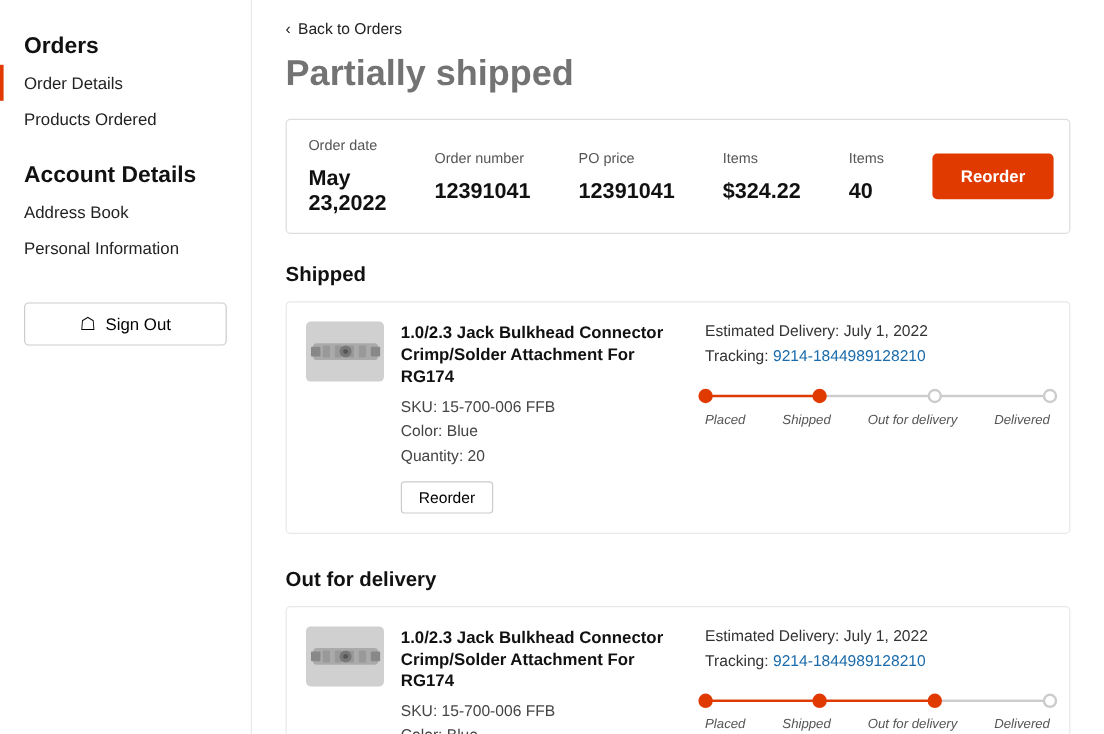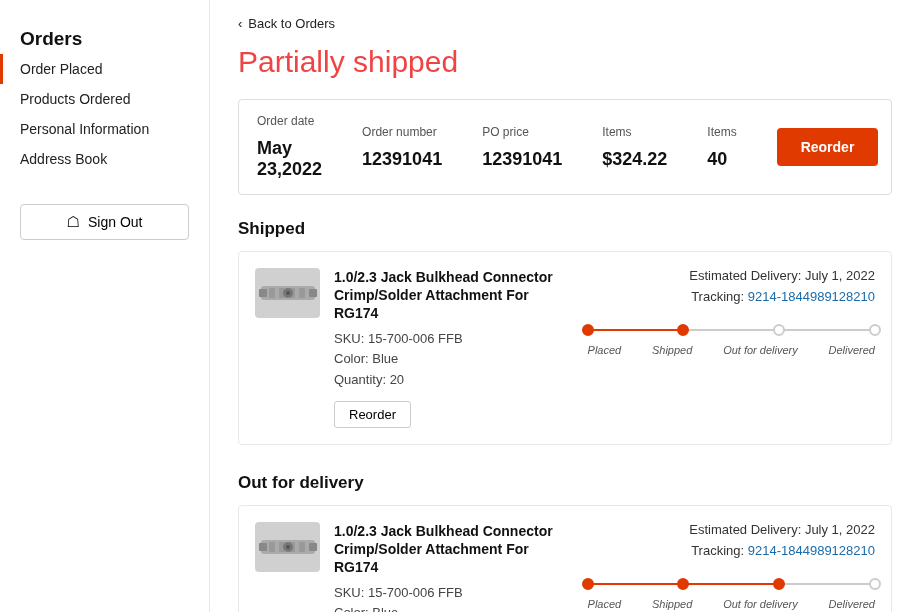--- a/index.html
+++ b/index.html
@@ -64,23 +64,23 @@
       display: flex;
       align-items: center;
       gap: 6px;
       color: #222;
       font-size: 13px;
       cursor: pointer;
       margin-bottom: 14px;
     }
     .page-title {
       font-size: 30px;
-      font-weight: 400;
+      font-weight: 700;
       margin-bottom: 20px;
-      color: #ef4444;
+      color: #737373;
     }
 
     
     .order-summary-bar {
       display: flex;
       align-items: center;
       border: 1px solid #ddd;
       border-radius: 4px;
       padding: 14px 18px;
       margin-bottom: 24px;
@@ -141,21 +141,21 @@
     .item-detail { font-size: 13px; color: #444; line-height: 1.6; }
     .reorder-item-btn {
       margin-top: 10px;
       border: 1px solid #ccc;
       border-radius: 3px;
       padding: 5px 14px;
       font-size: 13px;
       cursor: pointer;
       background: #fff;
     }
-    .item-tracking { flex: 1.2; display: flex; flex-direction: column; gap: 6px; text-align: right; }
+    .item-tracking { flex: 1.2; display: flex; flex-direction: column; gap: 6px; }
     .tracking-label { font-size: 13px; color: #333; }
     .tracking-link { color: #1a6bab; text-decoration: none; }
 
     
     .progress-bar-container { margin-top: 10px; }
     .step-label-row {
       display: flex;
       justify-content: space-between;
       margin-top: 4px;
       font-size: 11px;
@@ -201,31 +201,32 @@
       background: #e03a00;
       border-color: #e03a00;
     }
   </style>
 </head>
 <body>
 
 <div class="sidebar">
   <div class="sidebar-section-title">Orders</div>
   <div class="sidebar-item active">
-    <span>Order Placed</span>
+    <span>Order Details</span>
   </div>
   <div class="sidebar-item">
     <span>Products Ordered</span>
   </div>
 
+  <div class="sidebar-section-title" style="margin-top:14px;">Account Details</div>
+  <div class="sidebar-item">
+    <span>Address Book</span>
+  </div>
   <div class="sidebar-item">
     <span>Personal Information</span>
-  </div>
-  <div class="sidebar-item">
-    <span>Address Book</span>
   </div>
 
   <div class="sidebar-sign-out">
     <button class="sign-out-btn">
       <span style="font-size:15px;">☖</span>
       <span>Sign Out</span>
     </button>
   </div>
 </div>
 

